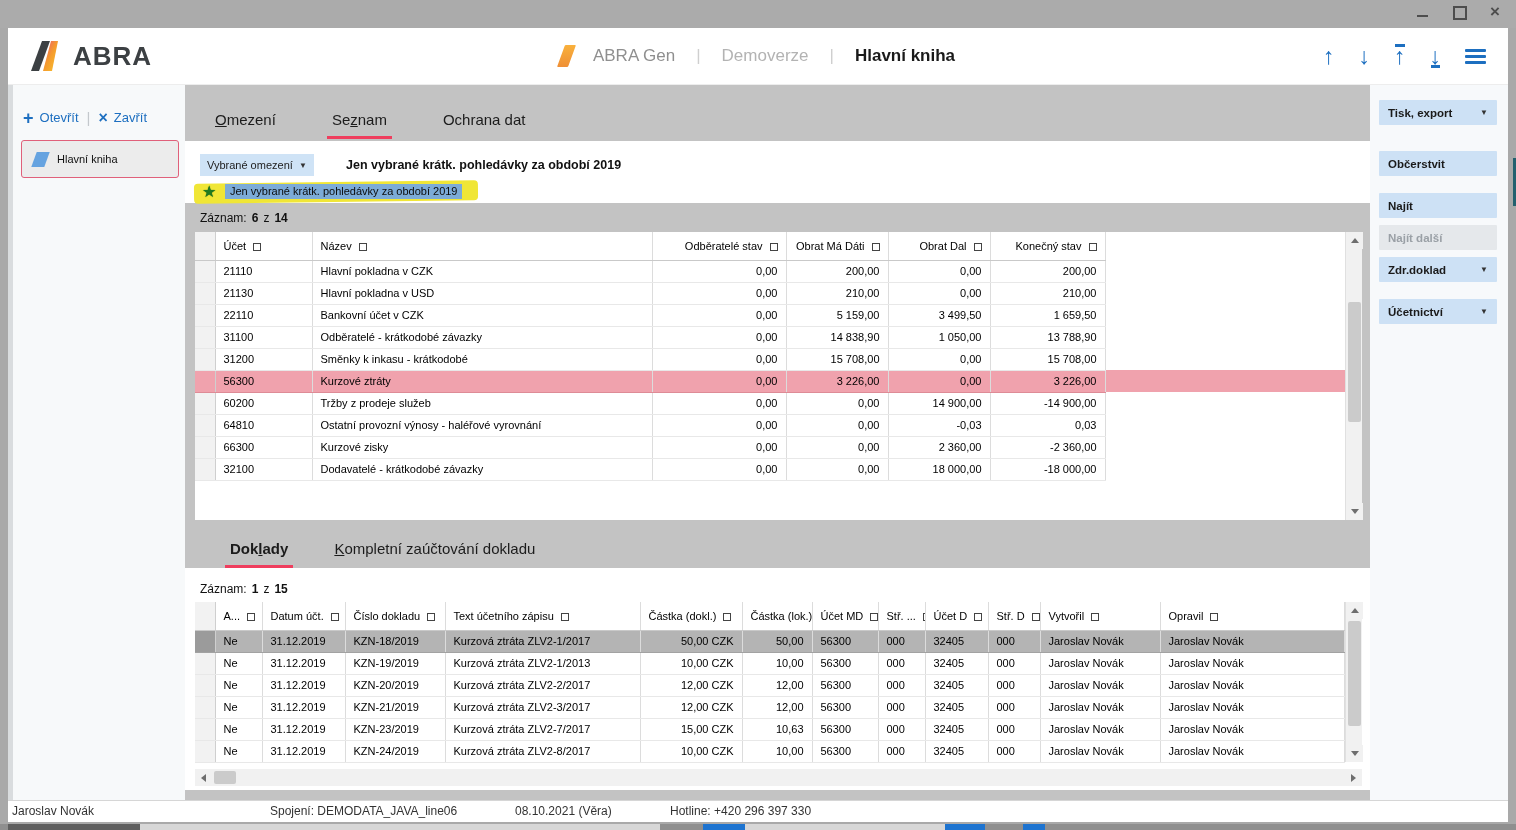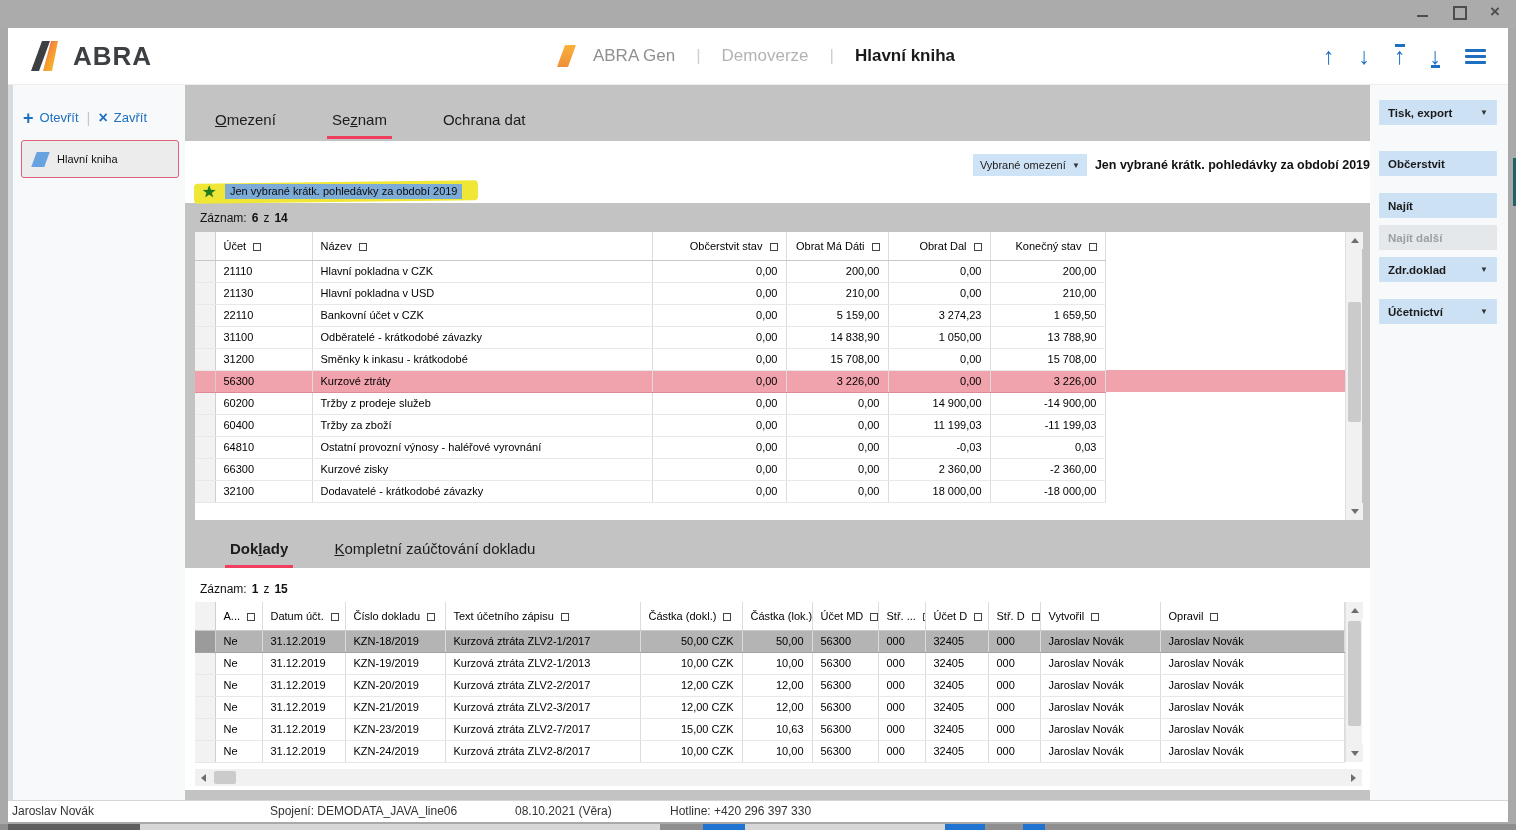--- a/index.html
+++ b/index.html
@@ -49,21 +49,21 @@
   .book-label { font-size:11px; color:#111; }
 
   
   .center-panel { width:1185px; background:#c3c3c3; }
   .tabs-row { height:56px; display:flex; align-items:flex-end; gap:46px; padding:0 0 2px 25px; }
   .tab { font-size:15px; color:#1c1c1c; padding:6px 5px 8px 5px; cursor:pointer; border-bottom:3px solid transparent; }
   .tab.active { border-bottom-color:#ef3e5e; }
   .tab .u { text-decoration:underline; }
 
   .filter-panel { height:62px; background:#fff; padding:13px 0 0 15px; }
-  .filter-line { display:flex; align-items:center; gap:8px;justify-content:flex-end; }
+  .filter-line { display:flex; align-items:center; gap:32px; }
   .filter-dropdown { width:114px; height:22px; background:#cfe3f6; display:flex; align-items:center; justify-content:space-between; padding:0 7px; font-size:11px; color:#222; cursor:pointer; }
   .dd-arrow { font-size:8px; color:#333; }
   .filter-selected { font-size:12.5px; font-weight:bold; color:#111; }
   .fav-row { position:relative; height:24px; margin-top:5px; cursor:pointer; }
   .fav-yellow { position:absolute; left:-6px; top:1px; width:284px; height:20px; background:#f0e636; transform:rotate(-0.7deg); border-radius:4px; }
   .fav-star { position:absolute; left:2px; top:1px; color:#1f7a1f; font-size:16px; text-shadow:0 0 1px #145214; }
   .fav-text { position:absolute; left:25px; top:3px; background:#7cabd7; color:#0b0b0b; font-size:11px; padding:1px 5px 2px 5px; white-space:nowrap; }
 
   .record-bar { height:29px; background:#c3c3c3; display:flex; align-items:center; gap:5px; padding-left:15px; font-size:12px; color:#111; }
   .record-bar b { font-weight:bold; }
@@ -242,21 +242,21 @@
         <b>14</b>
       </div>
 
       <div class="main-table-block">
         <table class="main-table">
           <thead>
               <tr id="main-head">
                 <th class="ind"></th>
                 <th><span>Účet</span><span class="sq"></span></th>
                 <th><span>Název</span><span class="sq"></span></th>
-                <th><span>Občerstvit stav</span><span class="sq"></span></th>
+                <th><span>Odběratelé stav</span><span class="sq"></span></th>
                 <th><span>Obrat Má Dáti</span><span class="sq"></span></th>
                 <th><span>Obrat Dal</span><span class="sq"></span></th>
                 <th><span>Konečný stav</span><span class="sq"></span></th>
                 <th class="fill"></th>
               </tr>
             </thead>
           <tbody id="main-body">
               <tr>
                 <td class="ind"></td>
                 <td>21110</td>
@@ -276,21 +276,21 @@
                 <td>0,00</td>
                 <td>210,00</td>
                 <td class="fill"></td>
               </tr>
               <tr>
                 <td class="ind"></td>
                 <td>22110</td>
                 <td>Bankovní účet v CZK</td>
                 <td>0,00</td>
                 <td>5 159,00</td>
-                <td>3 274,23</td>
+                <td>3 499,50</td>
                 <td>1 659,50</td>
                 <td class="fill"></td>
               </tr>
               <tr>
                 <td class="ind"></td>
                 <td>31100</td>
                 <td>Odběratelé - krátkodobé závazky</td>
                 <td>0,00</td>
                 <td>14 838,90</td>
                 <td>1 050,00</td>
@@ -318,30 +318,20 @@
                 <td class="fill"></td>
               </tr>
               <tr>
                 <td class="ind"></td>
                 <td>60200</td>
                 <td>Tržby z prodeje služeb</td>
                 <td>0,00</td>
                 <td>0,00</td>
                 <td>14 900,00</td>
                 <td>-14 900,00</td>
-                <td class="fill"></td>
-              </tr>
-              <tr>
-                <td class="ind"></td>
-                <td>60400</td>
-                <td>Tržby za zboží</td>
-                <td>0,00</td>
-                <td>0,00</td>
-                <td>11 199,03</td>
-                <td>-11 199,03</td>
                 <td class="fill"></td>
               </tr>
               <tr>
                 <td class="ind"></td>
                 <td>64810</td>
                 <td>Ostatní provozní výnosy - haléřové vyrovnání</td>
                 <td>0,00</td>
                 <td>0,00</td>
                 <td>-0,03</td>
                 <td>0,03</td>

